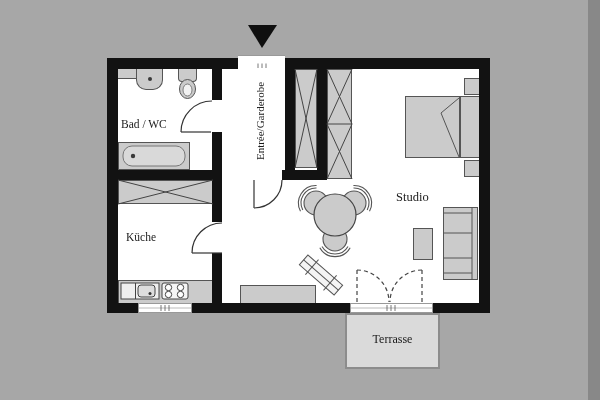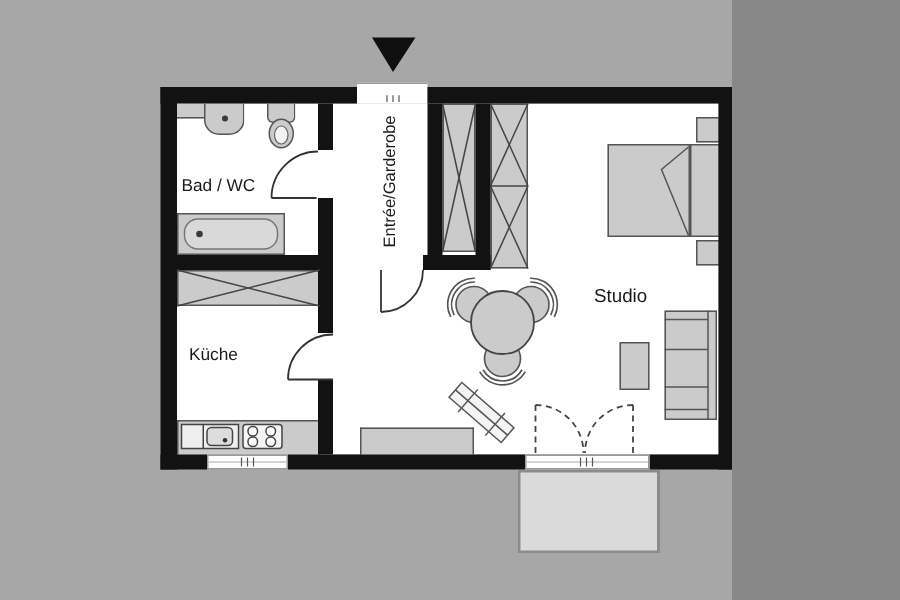--- a/index.html
+++ b/index.html
@@ -1,18 +1,18 @@
 <!DOCTYPE html>
 <html style="--background: #a7a7a7; --wall: #121212; --floor: #ffffff; --furniture: #cbcbcb; --furniture_stroke: #555555; --terrace_fill: #dadada; --text: #1a1a1a;"><head>
 <meta charset="utf-8">
 <style>
   html,body{margin:0;padding:0;}
   body{font-family:"Liberation Sans",sans-serif;background:#888;}
   *{box-sizing:border-box;}
-  #stage{position:relative;width:488px;height:400px;background:var(--background,#a7a7a7);overflow:hidden;}
+  #stage{position:relative;width:588px;height:400px;background:var(--background,#a7a7a7);overflow:hidden;font-family:Liberation Serif, serif;}
   .wall{position:absolute;background:var(--wall,#121212);}
   .floor{position:absolute;background:var(--floor,#fff);}
   .f{position:absolute;background:var(--furniture,#cbcbcb);border:1px solid var(--furniture_stroke,#555);}
   .th{position:absolute;background:#fff;border:1px solid #999;}
   .lbl{position:absolute;color:var(--text,#1a1a1a);font-size:11.5px;line-height:1;white-space:nowrap;}
   #svg-overlay{position:absolute;left:0;top:0;pointer-events:none;}
   #entree-label{width:150px;height:14px;text-align:center;transform:rotate(-90deg);font-size:11px;}
   #terrasse-box{position:absolute;left:345px;top:313px;width:95px;height:56px;background:var(--terrace_fill,#dadada);border:2px solid #8c8c8c;}
 </style>
 </head>
@@ -167,14 +167,15 @@
       <line x1="387" y1="305" x2="387" y2="311"></line>
         <line x1="391" y1="305" x2="391" y2="311"></line>
         <line x1="395" y1="305" x2="395" y2="311"></line>
     </g>
   </svg>
 
   <div class="lbl" style="left:121px;top:119px;">Bad / WC</div>
   <div class="lbl" style="left:126px;top:232px;">Küche</div>
   <div class="lbl" id="entree-label" style="left:187px;top:114px;">Entrée/Garderobe</div>
   <div class="lbl" style="left:396px;top:191px;font-size:12.5px;text-align:right;">Studio</div>
+  <div class="lbl" style="left:345px;top:333px;width:95px;text-align:center;font-size:12px;">Terrasse</div>
 
 </div>
 
 </body></html>

